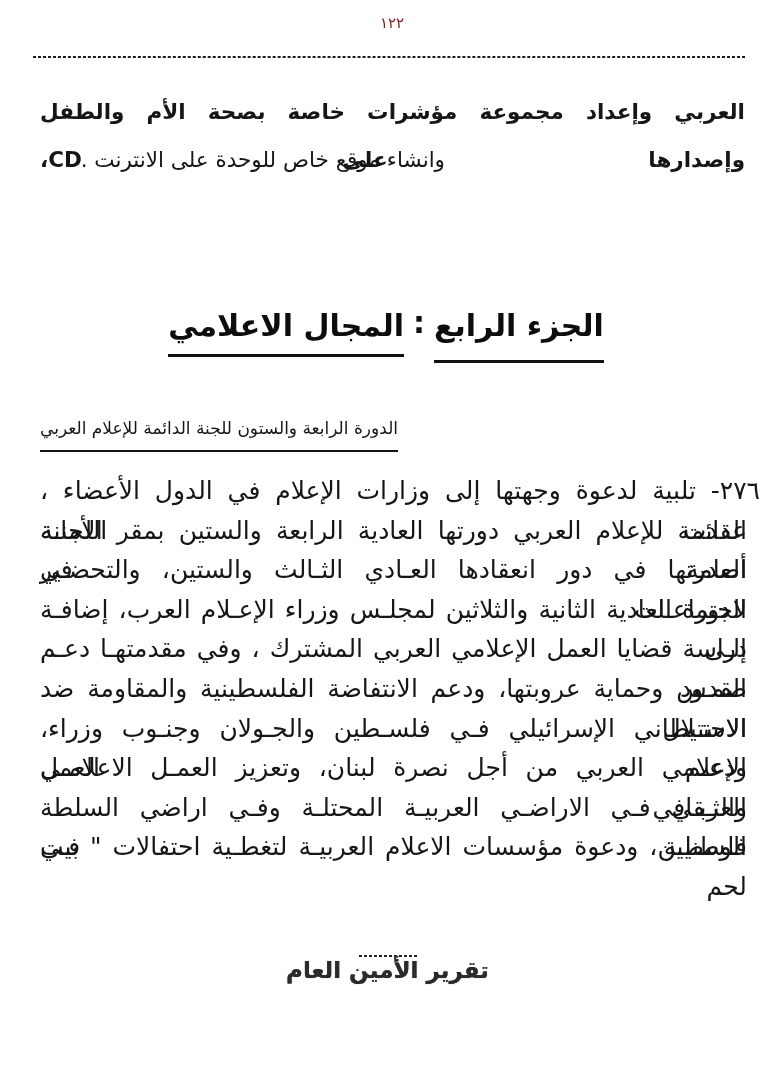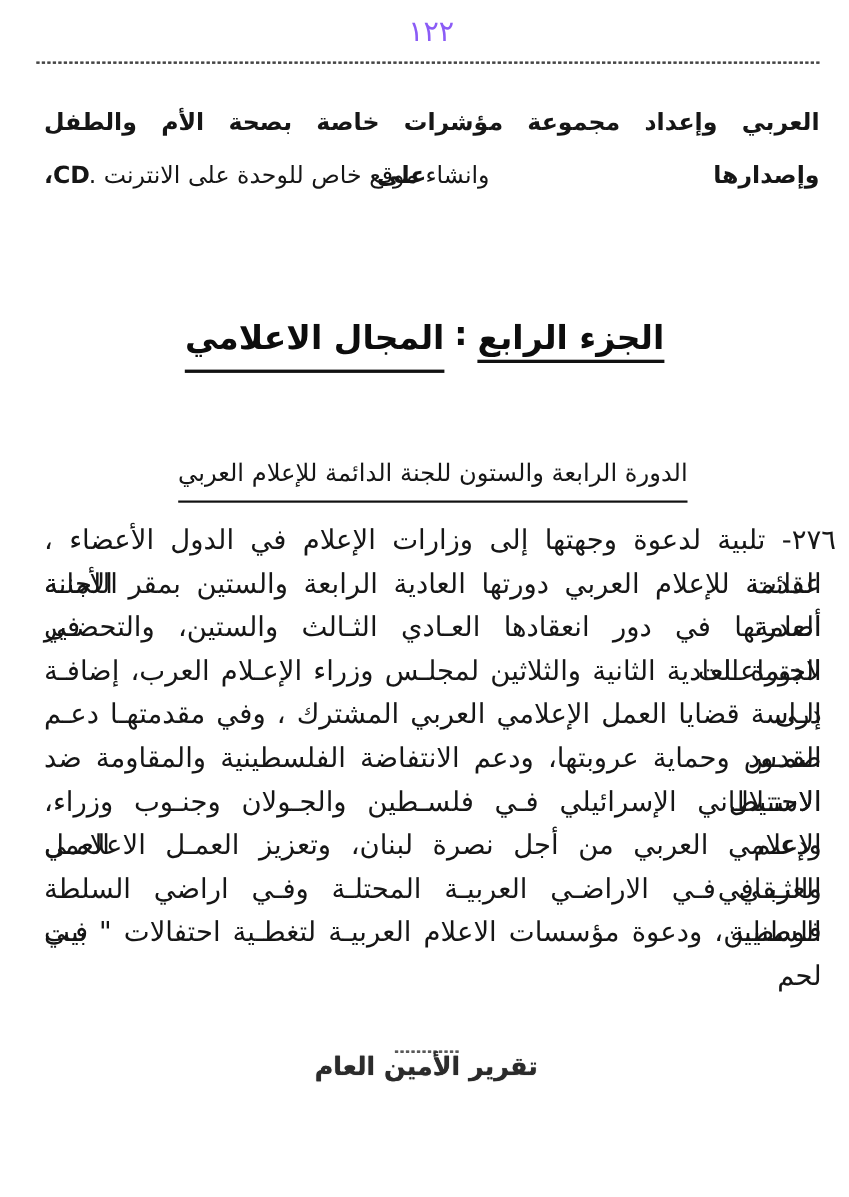--- a/index.html
+++ b/index.html
@@ -10,23 +10,23 @@
     overflow: hidden;
     font-family: "DejaVu Sans", sans-serif;
     color: #161616;
   }
   .page { position: absolute; inset: 0; direction: rtl; }
 
   
   .page-number {
     position: absolute; top: 14px; left: 12px; right: 0;
     text-align: center;
-    font-size: 26px;
+    font-size: 15px;
     letter-spacing: 9px;
-    color: #8b5cf6;
+    color: #7f1d1d;
   }
 
   
   .top-rule {
     position: absolute; top: 56px; left: 33px; width: 712px; height: 0;
     border-top: 1.6px dashed #1c1c1c;
     border-bottom: 1.6px dashed #1c1c1c;
   }
 
   
@@ -47,29 +47,29 @@
   }
 
   
   .part-heading {
     position: absolute; top: 290px; left: 0; right: 0;
     text-align: center; direction: rtl;
     font-weight: bold; font-size: 30px;
     color: #0d0d0d;
   }
   .hu { display: inline-block; border-bottom: 3.5px solid #111; }
-  .hu1 { padding-bottom: 2px; }
+  .hu1 { padding-bottom: 17px; margin-top: 18px; }
   .hu2 { padding-bottom: 11px; }
   .hsep { display: inline-block; margin: 0 9px; transform: translateY(-3px); font-weight: bold; }
 
   
   .session-heading {
     position: absolute; top: 418px; right: 25px; left: 40px;
-    direction: rtl; text-align: center;
-    font-size: 22px;
+    direction: rtl; text-align: left;
+    font-size: 17px;
   }
   .session-heading .su {
     display: inline-block;
     border-bottom: 2.5px solid #111;
     padding-bottom: 12px;
   }
 
   
   .body-para {
     position: absolute; top: 471px; right: 25px; left: 40px;

